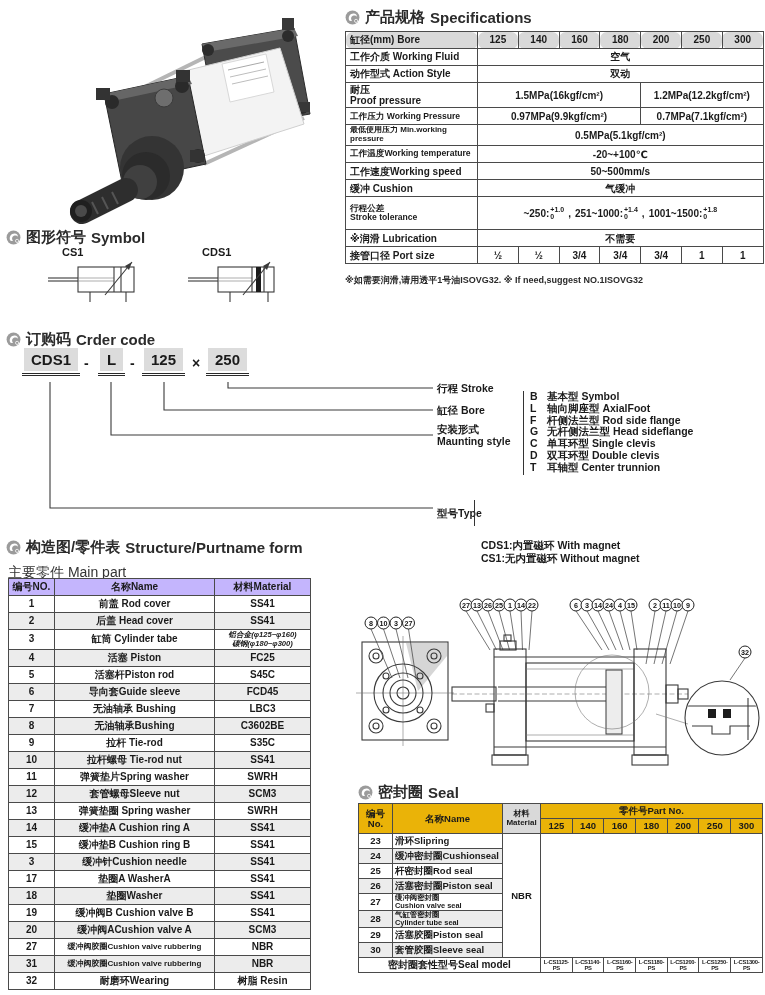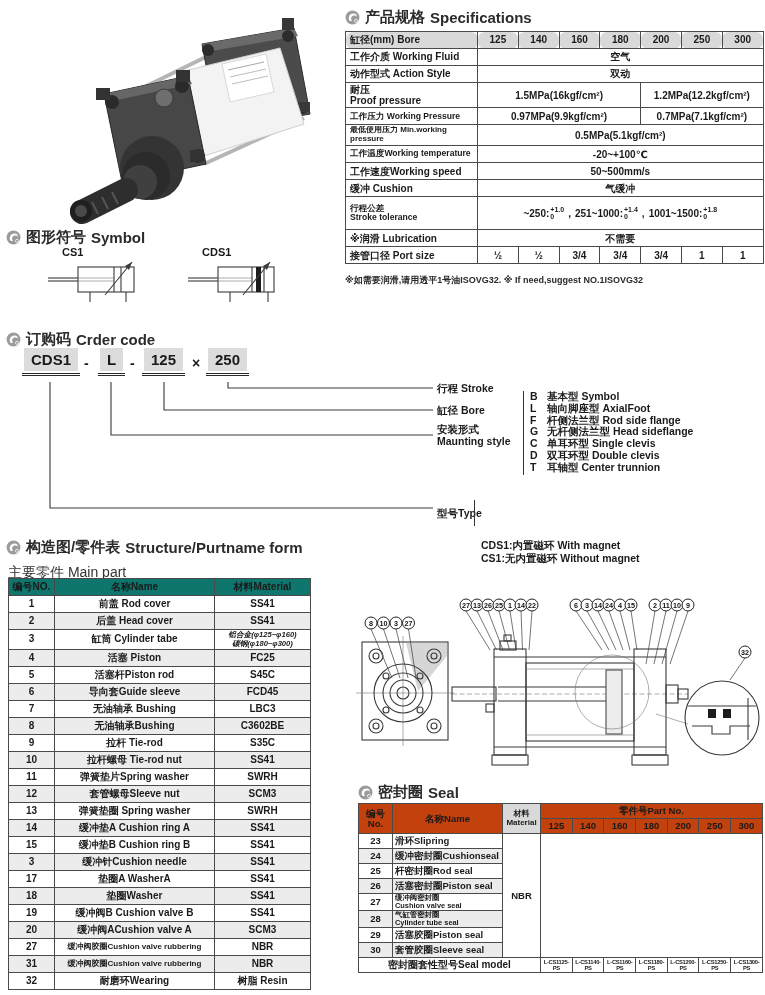--- a/index.html
+++ b/index.html
@@ -41,29 +41,29 @@
   #mount-options{position:absolute;left:530px;top:391px;font-size:10.5px;font-weight:bold;}
   #mount-options .opt{display:flex;height:11.8px;line-height:11.8px;}
   #mount-options .code{width:17px;}
   .vdiv{position:absolute;border-left:1.5px solid #333;}
   #type-options{position:absolute;left:481px;top:499px;font-size:10.5px;font-weight:bold;line-height:13px;white-space:nowrap;margin-top:40px;}
 
   
   #main-part{position:absolute;left:8px;top:564px;font-size:14px;color:#333;}
   #parts-table{position:absolute;left:8px;top:578px;width:302px;font-weight:bold;}
   #parts-table td{font-size:10px;text-align:center;padding:1px 2px;height:14px;line-height:1.05;}
-  #parts-table td.hd{background:#0f766e;}
+  #parts-table td.hd{background:#c4b5fd;}
   #parts-table tr.stripe td{background:#ececec;}
   #parts-table td.shrink{font-size:8px;}
   #parts-table td.tiny{font-size:7.6px;line-height:8.5px;font-style:italic;}
 
   
   #seal-table{position:absolute;left:358px;top:803px;width:404px;font-weight:bold;}
   #seal-table td{font-size:9.5px;text-align:center;padding:0 1px;height:14px;line-height:1.05;}
-  #seal-table td.hd{background:#c2410c;}
+  #seal-table td.hd{background:#eab308;}
   #seal-table td.hd2{background:#d9d9d9;font-size:8px;line-height:8.5px;}
   #seal-table tr.stripe td.st{background:#ececec;}
   #seal-table td.name{text-align:left;padding-left:2px;}
   #seal-table td.tiny{font-size:7.4px;line-height:8px;}
   #seal-table td.blank{background:#fff;}
   #seal-table td.model{font-size:5.8px;letter-spacing:-0.3px;padding:0;}
   #seal-table td.mlabel{font-size:10px;}
 
   svg{display:block;}
   .ln{fill:none;stroke:#3a3a3a;stroke-width:1.1;}

